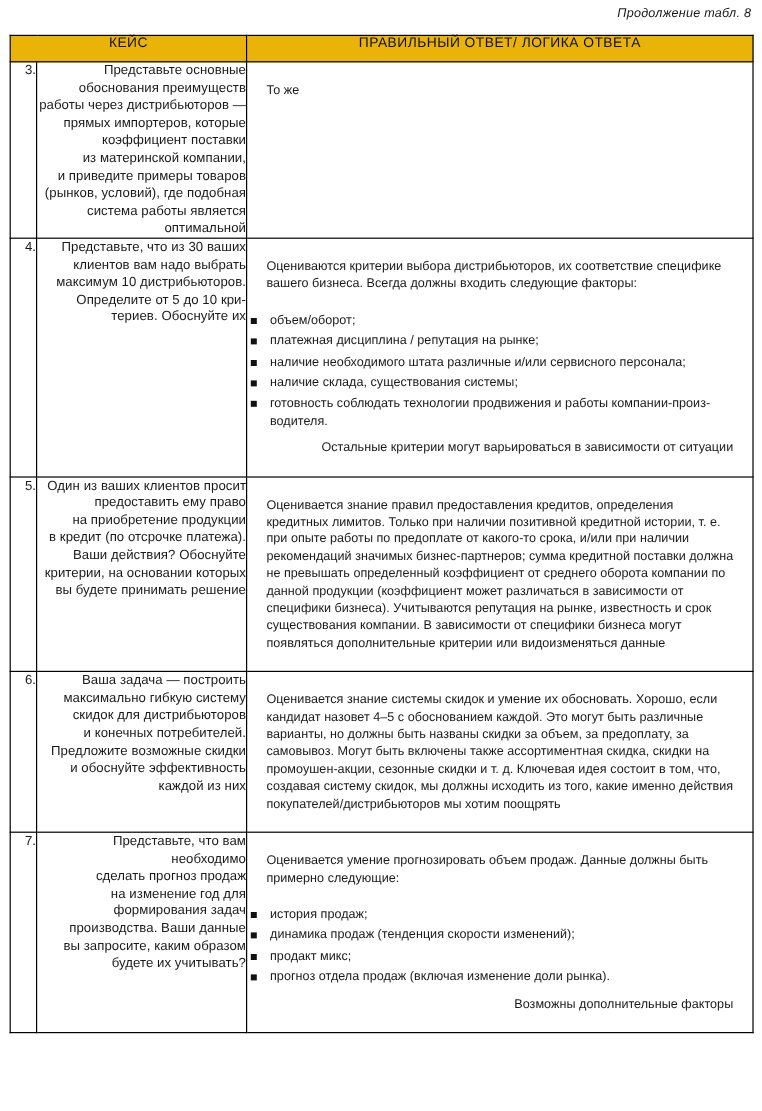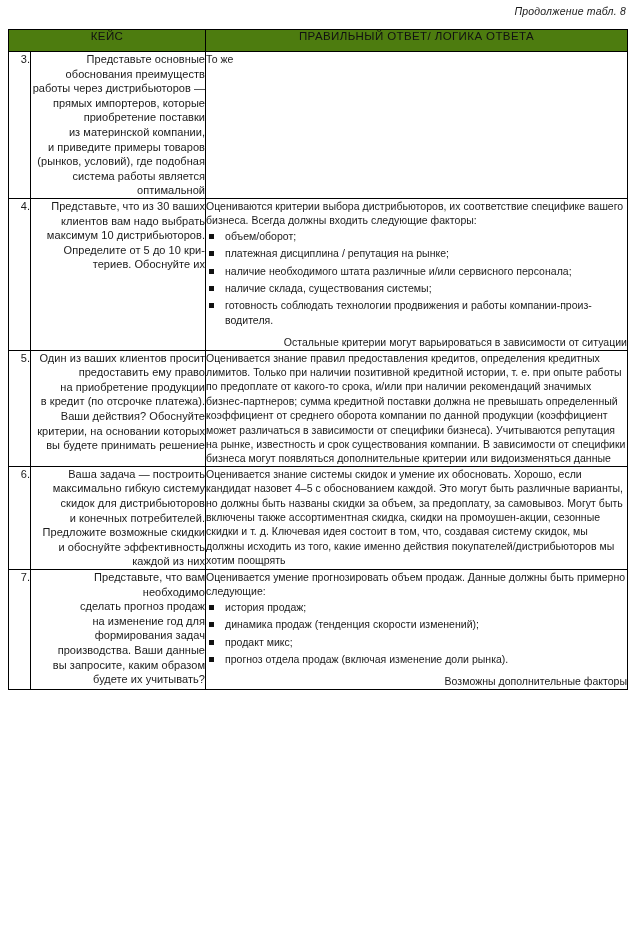--- a/index.html
+++ b/index.html
@@ -36,21 +36,21 @@
     width: 619px;
     border-collapse: collapse;
     table-layout: fixed;
   }
   table.casebook td, table.casebook th {
     border: 1px solid #000000;
     vertical-align: top;
     padding: 0;
   }
   thead th {
-    background: #4d7c0f;
+    background: #eab308;
     height: 22px;
     font-weight: normal;
     font-size: 11.5px;
     letter-spacing: 0.4px;
     text-align: center;
     color: #111111;
     padding: 3px 0 4px 0;
   }
   col.c-num { width: 22px; }
   col.c-case { width: 175px; }
@@ -68,21 +68,21 @@
     line-height: 14.6px;
     padding: 9px 8px 9px 0;
     letter-spacing: 0.05px;
   }
   td.answer {
     font-size: 10.5px;
     line-height: 14.4px;
     padding: 9px 10px 9px 8px;
     letter-spacing: 0.02px;
   }
-  td.answer p { margin: 0; }
+  td.answer p { margin: 16px; }
   td.answer p.gap { margin-top: 8px; text-align: right; }
   ul.sq {
     list-style: none;
     margin: 1px 0 0 0;
     padding: 0;
   }
   ul.sq li {
     position: relative;
     padding-left: 19px;
     margin-bottom: 3px;
@@ -119,21 +119,21 @@
       </tr>
     </thead>
     <tbody id="tbody">
         <tr>
           <td class="num">3.</td>
           <td class="case">
             <span class="case-line">Представьте основные</span>
             <span class="case-line">обоснования преимуществ</span>
             <span class="case-line">работы через дистрибьюторов —</span>
             <span class="case-line">прямых импортеров, которые</span>
-            <span class="case-line">приобретение поставки</span>
+            <span class="case-line">коэффициент поставки</span>
             <span class="case-line">из материнской компании,</span>
             <span class="case-line">и приведите примеры товаров</span>
             <span class="case-line">(рынков, условий), где подобная</span>
             <span class="case-line">система работы является</span>
             <span class="case-line">оптимальной</span>
           </td>
           <td class="answer">
             <p>То же</p>
           </td>
         </tr>

